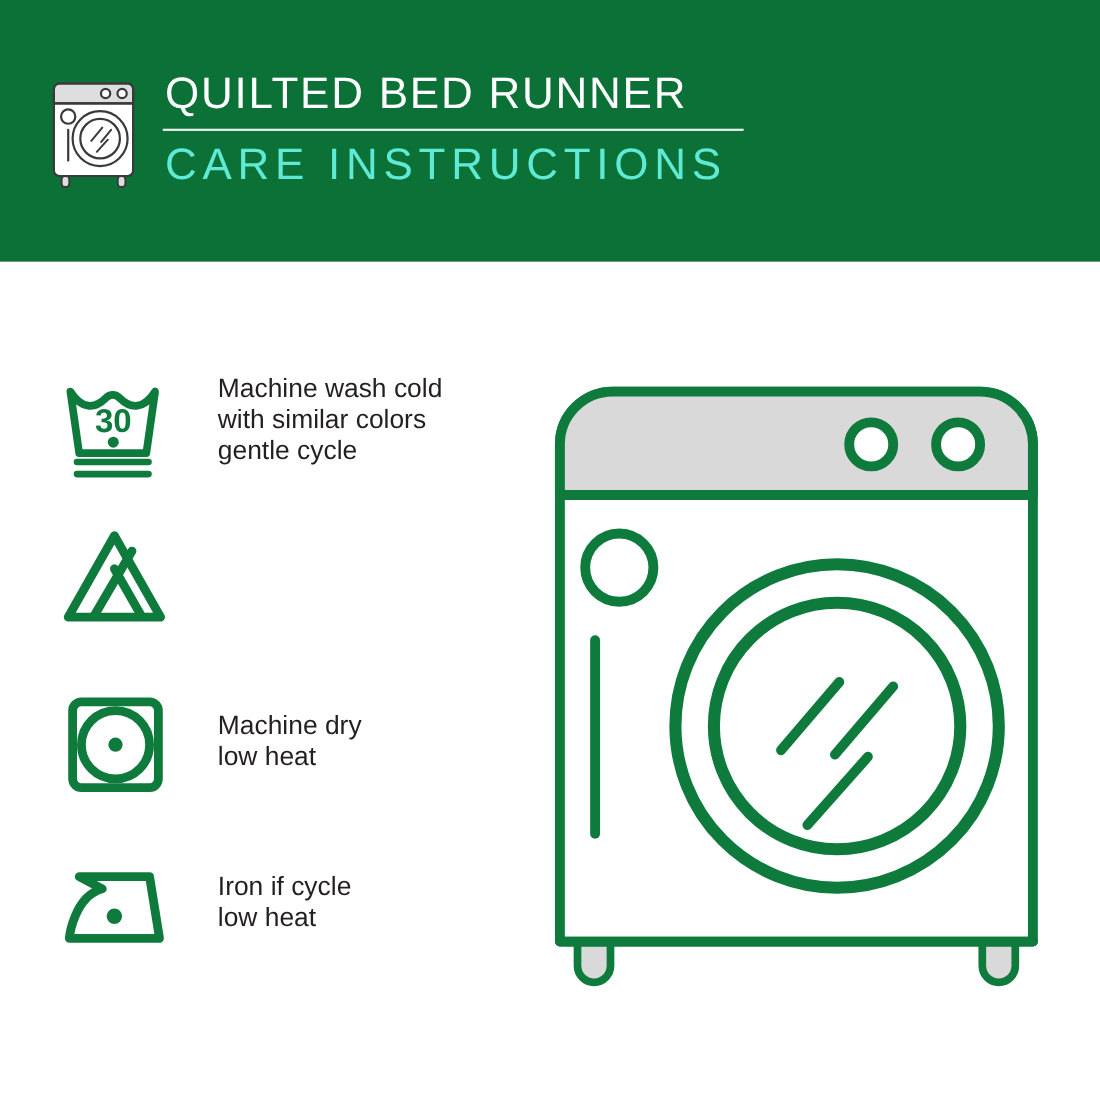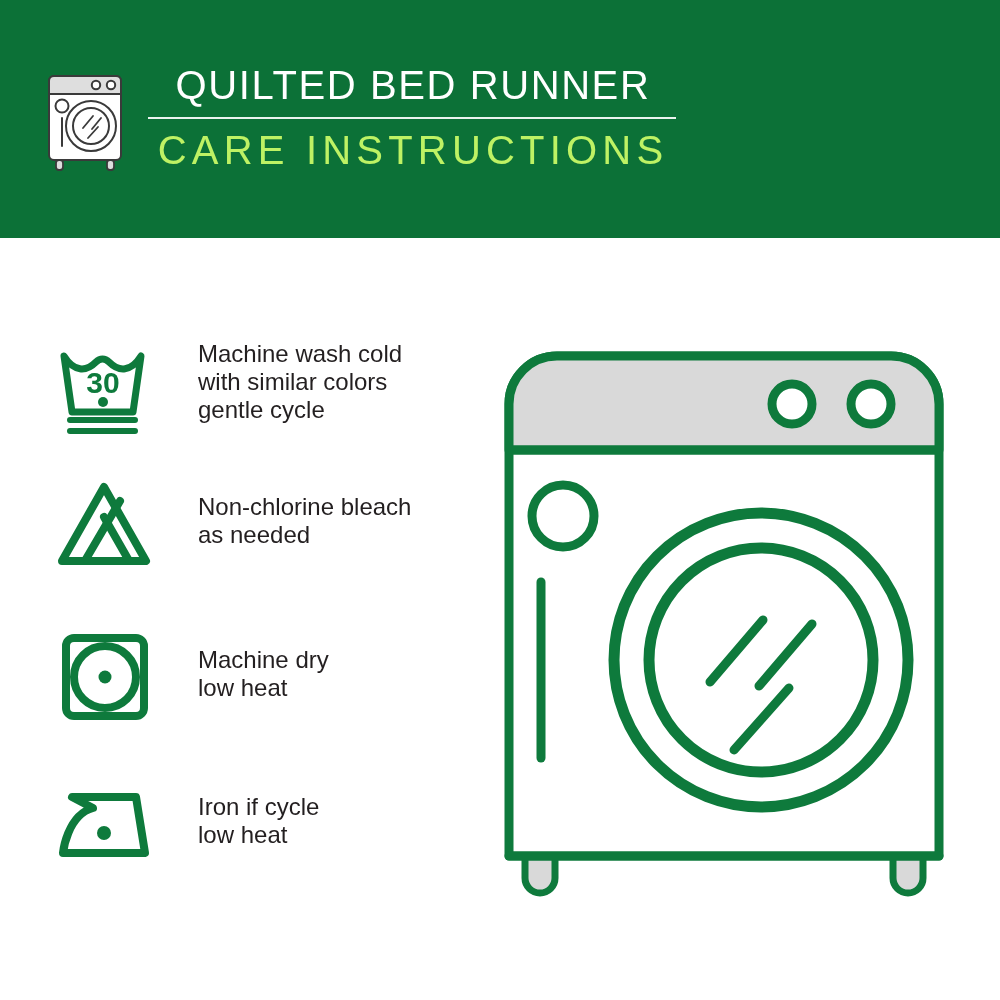--- a/index.html
+++ b/index.html
@@ -23,21 +23,20 @@
     width: 1000px;
     height: 238px;
     background: #0c7137;
   }
   #header-inner {
     position: absolute;
     left: 42px;
     top: 62px;
     display: flex;
     align-items: flex-start;
-    text-align: center;
   }
   #header-logo-icon {
     width: 92px;
     height: 106px;
     flex: 0 0 auto;
     margin-top: 4px;
   }
   #header-text-block {
     margin-left: 14px;
     display: flex;
@@ -54,21 +53,21 @@
   }
   #header-divider {
     width: 528px;
     height: 2px;
     background: #ffffff;
     margin-top: 9px;
     margin-bottom: 8px;
     opacity: 0.92;
   }
   #header-subtitle {
-    color: #bef264;
+    color: #5eead4;
     font-size: 40px;
     line-height: 46px;
     font-weight: 400;
     letter-spacing: 5.2px;
     white-space: nowrap;
     padding-left: 2px;
   }
 
   
   #body-area {
@@ -197,22 +196,20 @@
     </div>
 
     <div class="care-row" id="care-row-1">
       <span class="care-symbol">
         <svg viewBox="0 0 110 100" width="110" height="100" xmlns="http://www.w3.org/2000/svg">
           <path d="M54 12 L96 86 L12 86 Z" fill="none" stroke="#0e7a3c" stroke-width="8" stroke-linejoin="round"></path>
           <line x1="54" y1="42" x2="78" y2="84" stroke="#0e7a3c" stroke-width="8" stroke-linecap="round"></line>
           <line x1="36" y1="84" x2="70" y2="26" stroke="#0e7a3c" stroke-width="8" stroke-linecap="round"></line>
         </svg>
       </span>
-      <div class="care-text">Non-chlorine bleach
-as needed</div>
     </div>
 
     <div class="care-row" id="care-row-2">
       <span class="care-symbol">
         <svg viewBox="0 0 110 100" width="110" height="100" xmlns="http://www.w3.org/2000/svg">
           <rect x="16" y="10" width="78" height="78" rx="8" ry="8" fill="none" stroke="#0e7a3c" stroke-width="8"></rect>
           <circle cx="55" cy="49" r="31" fill="none" stroke="#0e7a3c" stroke-width="8"></circle>
           <circle cx="55" cy="49" r="6.5" fill="#0e7a3c"></circle>
         </svg>
       </span>

